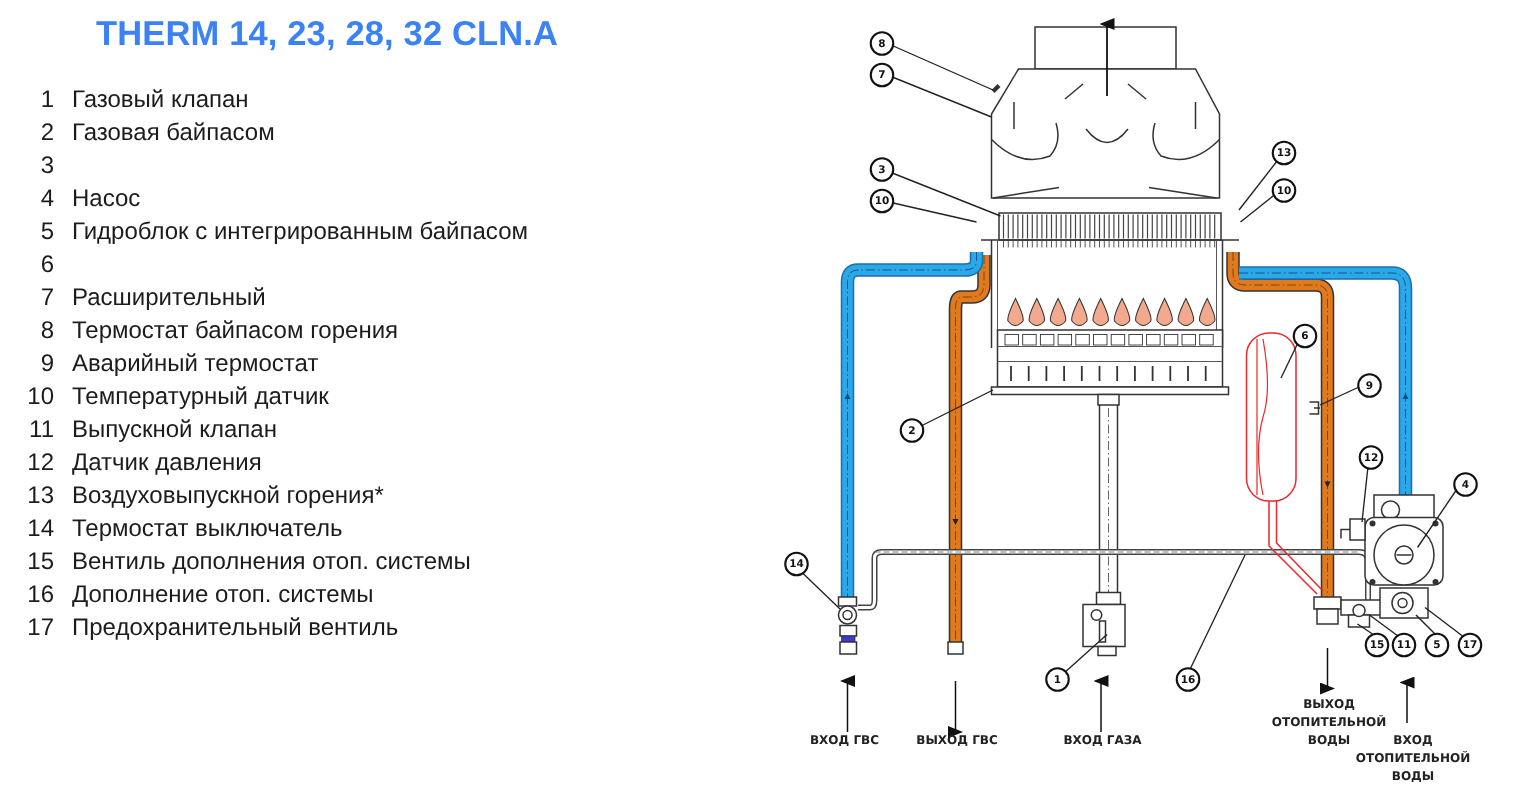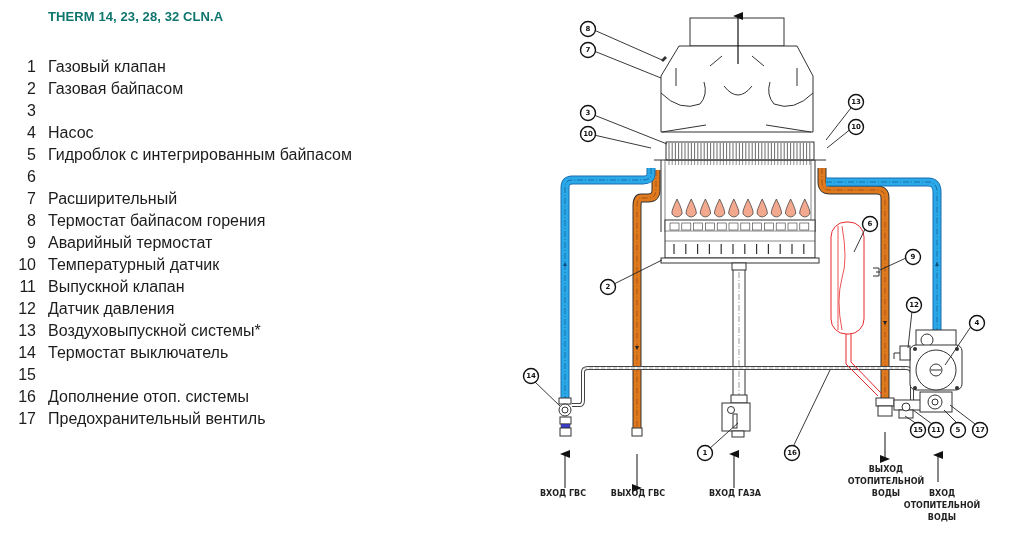--- a/index.html
+++ b/index.html
@@ -1,17 +1,17 @@
 <!DOCTYPE html>
 <html><head>
 <meta charset="utf-8">
 <style>
   html, body { margin: 0; padding: 0; background: #ffffff; }
   body { width: 1019px; height: 537px; position: relative; overflow: hidden; font-family: "DejaVu Sans", "Liberation Sans", sans-serif; color: #1a1a1a; }
-  .title { position: absolute; left: 48px; top: 9px; font-family: "Liberation Sans", sans-serif; font-weight: bold; font-size: 13px; letter-spacing: 0.1px; color: #0f766e; }
+  .title { position: absolute; left: 64px; top: 9px; font-family: "Liberation Sans", sans-serif; font-weight: bold; font-size: 23px; letter-spacing: 0.1px; color: #3b82f6; }
   .legend { position: absolute; left: 0; top: 56px; margin: 0; padding: 0; list-style: none; }
   .legend li { display: flex; height: 22px; align-items: center; font-size: 16px; font-family: "Liberation Sans", sans-serif; color: #1c1c1c; }
   .legend .num { width: 48px; text-align: right; padding-right: 12px; box-sizing: border-box; }
   .legend .lbl { white-space: nowrap; }
   #diagram { position: absolute; left: 0; top: 0; }
   .callout circle { fill: #fff; stroke: #111; stroke-width: 1.4; }
   .callout text { font-family: "DejaVu Sans", sans-serif; font-weight: bold; font-size: 7px; text-anchor: middle; dominant-baseline: central; fill: #111; }
   .leader { stroke: #222; stroke-width: 0.9; fill: none; }
   .caption { font-family: "DejaVu Sans", sans-serif; font-weight: bold; font-size: 8px; text-anchor: middle; fill: #222; }
   .line { stroke: #333; stroke-width: 1; fill: none; }
@@ -64,28 +64,29 @@
   <li>
       <span class="num">11</span>
       <span class="lbl">Выпускной клапан</span>
     </li>
   <li>
       <span class="num">12</span>
       <span class="lbl">Датчик давления</span>
     </li>
   <li>
       <span class="num">13</span>
-      <span class="lbl">Воздуховыпускной системы*</span>
+      <span class="lbl">Воздуховыпускной горения*</span>
     </li>
   <li>
       <span class="num">14</span>
       <span class="lbl">Термостат выключатель</span>
     </li>
   <li>
       <span class="num">15</span>
+      <span class="lbl">Вентиль дополнения отоп. системы</span>
     </li>
   <li>
       <span class="num">16</span>
       <span class="lbl">Дополнение отоп. системы</span>
     </li>
   <li>
       <span class="num">17</span>
       <span class="lbl">Предохранительный вентиль</span>
     </li>
 </ul>

